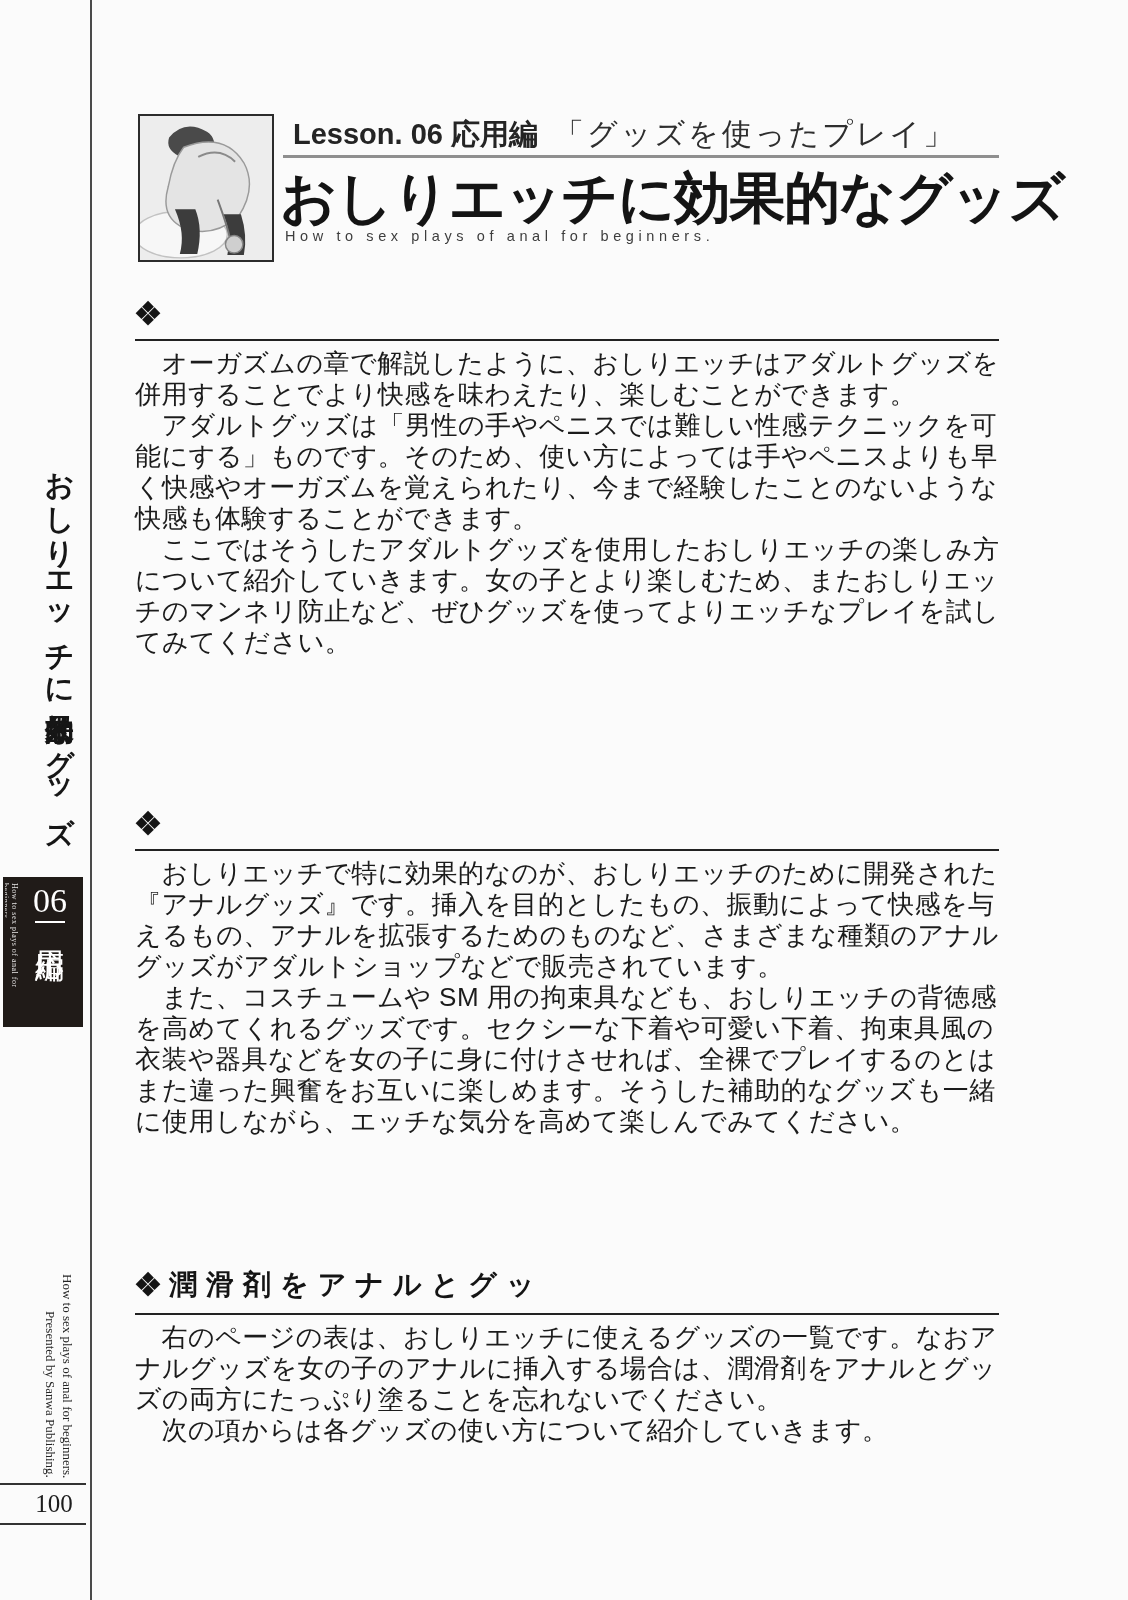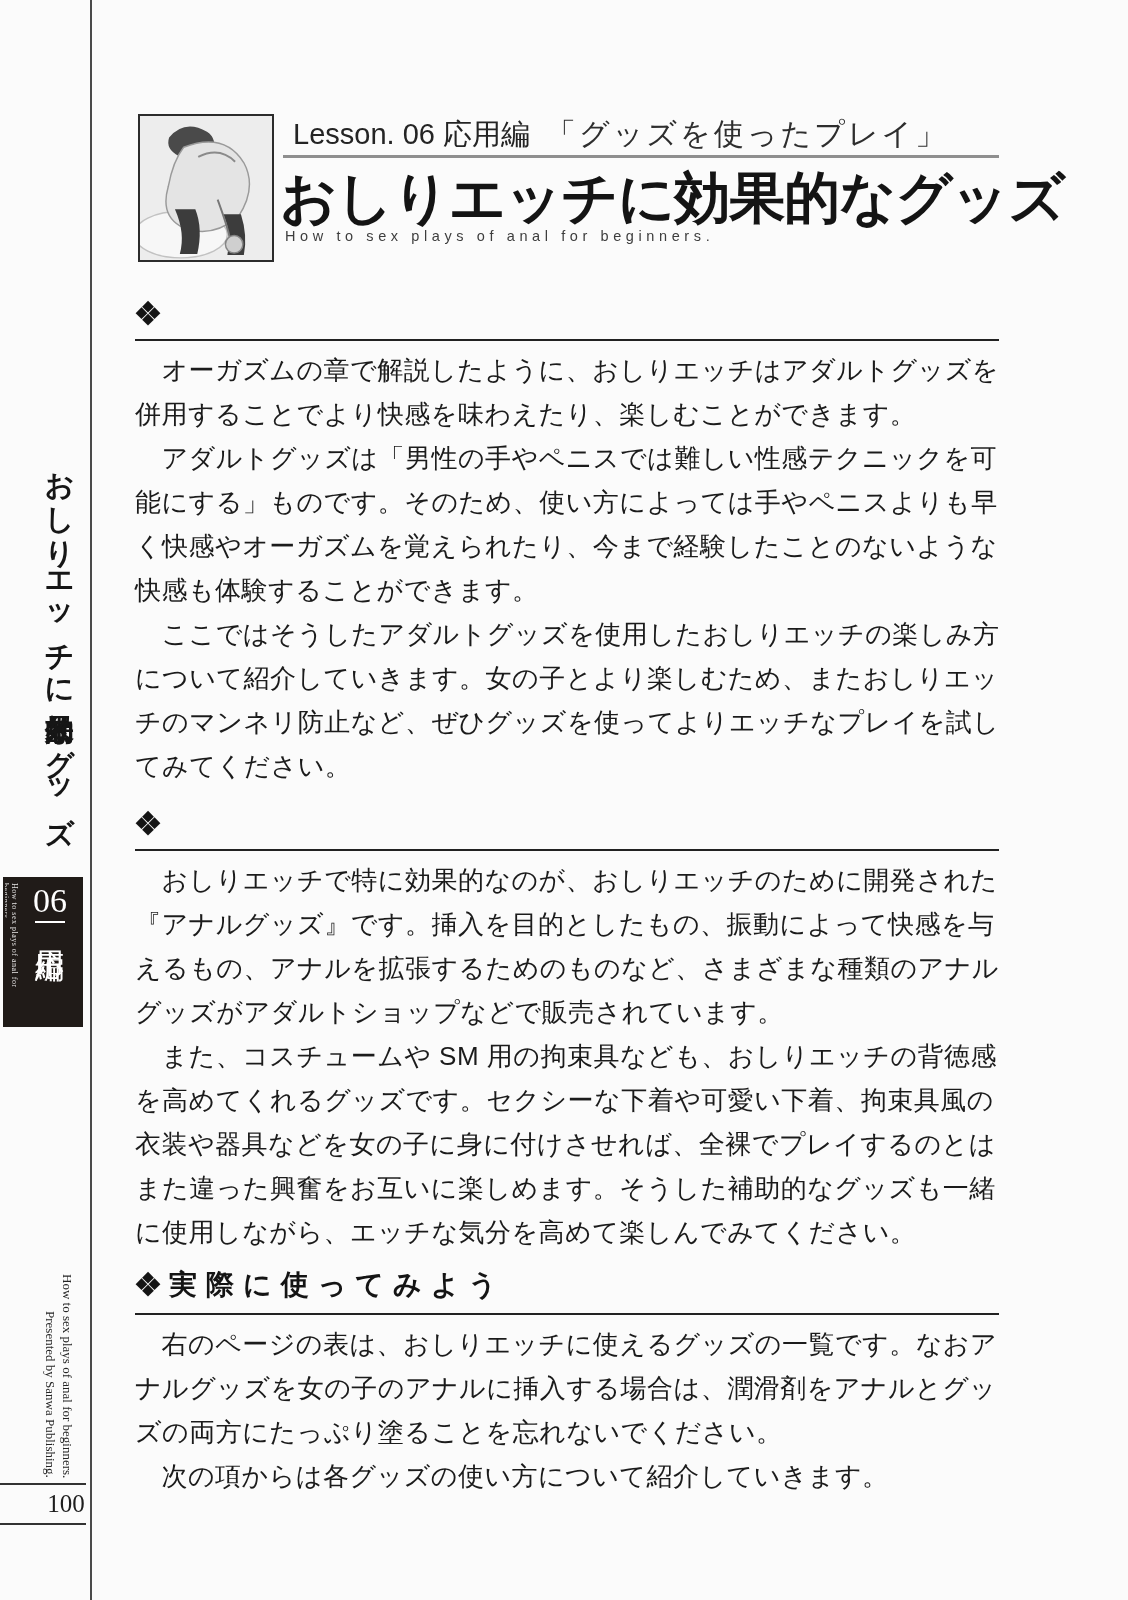--- a/index.html
+++ b/index.html
@@ -35,35 +35,35 @@
   .footer-tagline{
     position:absolute;left:34px;top:1228px;height:250px;width:42px;
     writing-mode:vertical-rl;text-orientation:mixed;text-align:end;
     font-family:"Liberation Serif",serif;font-size:13px;line-height:17px;
     color:#242424;white-space:pre-line;
   }
   .pageno-rule{position:absolute;background:#333;height:2px;width:86px;left:0;}
   .pageno-rule.top{top:1483px;}
   .pageno-rule.bottom{top:1523px;}
   .pageno{
-    position:absolute;left:12px;top:1490px;width:86px;text-align:center;
+    position:absolute;left:0;top:1490px;width:86px;text-align:center;
     font-family:"Liberation Serif",serif;font-size:25px;color:#1d1d1d;
     padding-left:22px;box-sizing:border-box;
   }
   
   .thumb{
     position:absolute;left:138px;top:114px;width:136px;height:148px;
     border:2px solid #2c2c2c;box-sizing:border-box;background:#ededed;
   }
   .thumb svg{display:block;width:100%;height:100%;}
   .lesson-row{
     position:absolute;left:293px;top:114px;display:flex;align-items:baseline;
     white-space:nowrap;
   }
-  .lesson-label{font-size:29px;font-weight:400;color:#242424;letter-spacing:0px;}
+  .lesson-label{font-size:29px;font-weight:700;color:#242424;letter-spacing:0px;}
   .lesson-topic{font-size:30px;font-weight:400;color:#2e2e2e;letter-spacing:3px;margin-left:16px;}
   .lesson-rule{position:absolute;left:283px;top:155px;width:716px;height:3px;background:#8f8f8f;}
   .main-title{
     position:absolute;left:280px;top:161px;width:730px;
     font-size:56px;font-weight:900;letter-spacing:-1px;color:#141414;
     white-space:nowrap;
   }
   .main-subtitle{
     position:absolute;left:285px;top:228px;
     font-size:14.5px;font-weight:500;letter-spacing:4.6px;color:#3d3d3d;
@@ -71,21 +71,21 @@
   }
   
   .section{position:absolute;left:135px;width:880px;}
   .sec-head{
     display:flex;align-items:center;font-size:28px;font-weight:800;
     letter-spacing:9px;color:#141414;white-space:nowrap;
   }
   .sec-marker{font-size:26px;letter-spacing:0;margin-right:8px;color:#141414;}
   .sec-rule{width:864px;height:2px;background:#222;margin-top:9px;}
   .sec-body{
-    margin-top:7px;font-size:26px;line-height:44px;letter-spacing:.5px;
+    margin-top:7px;font-size:26px;line-height:31px;letter-spacing:.5px;
     color:#1b1b1b;white-space:pre-line;width:880px;
   }
   .s1{top:299px;}
   .s2{top:809px;}
   .s3{top:1266px;}
 </style>
 </head>
 <body>
 
 <div class="divider"></div>
@@ -160,20 +160,20 @@
 　また、コスチュームや SM 用の拘束具なども、おしりエッチの背徳感
 を高めてくれるグッズです。セクシーな下着や可愛い下着、拘束具風の
 衣装や器具などを女の子に身に付けさせれば、全裸でプレイするのとは
 また違った興奮をお互いに楽しめます。そうした補助的なグッズも一緒
 に使用しながら、エッチな気分を高めて楽しんでみてください。</div>
 </div>
 
 <div class="section s3">
   <div class="sec-head">
     <span class="sec-marker">❖</span>
-    <span>実際に使ってみよう</span>
+    <span>潤滑剤をアナルとグッ</span>
   </div>
   <div class="sec-rule"></div>
   <div class="sec-body">　右のページの表は、おしりエッチに使えるグッズの一覧です。なおア
 ナルグッズを女の子のアナルに挿入する場合は、潤滑剤をアナルとグッ
 ズの両方にたっぷり塗ることを忘れないでください。
 　次の項からは各グッズの使い方について紹介していきます。</div>
 </div>
 
 </body></html>

